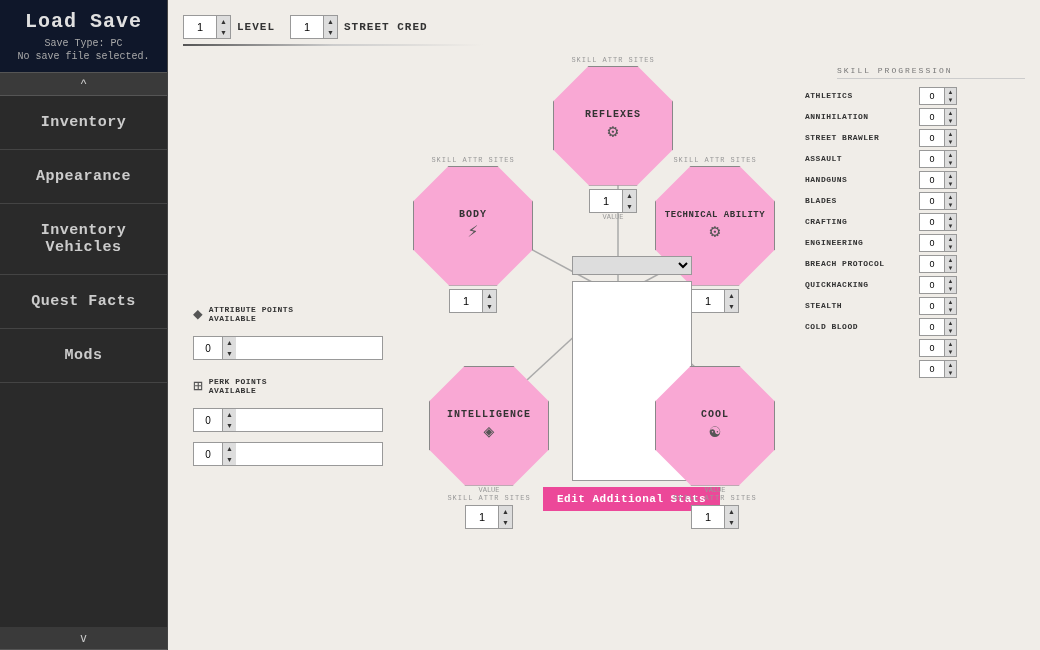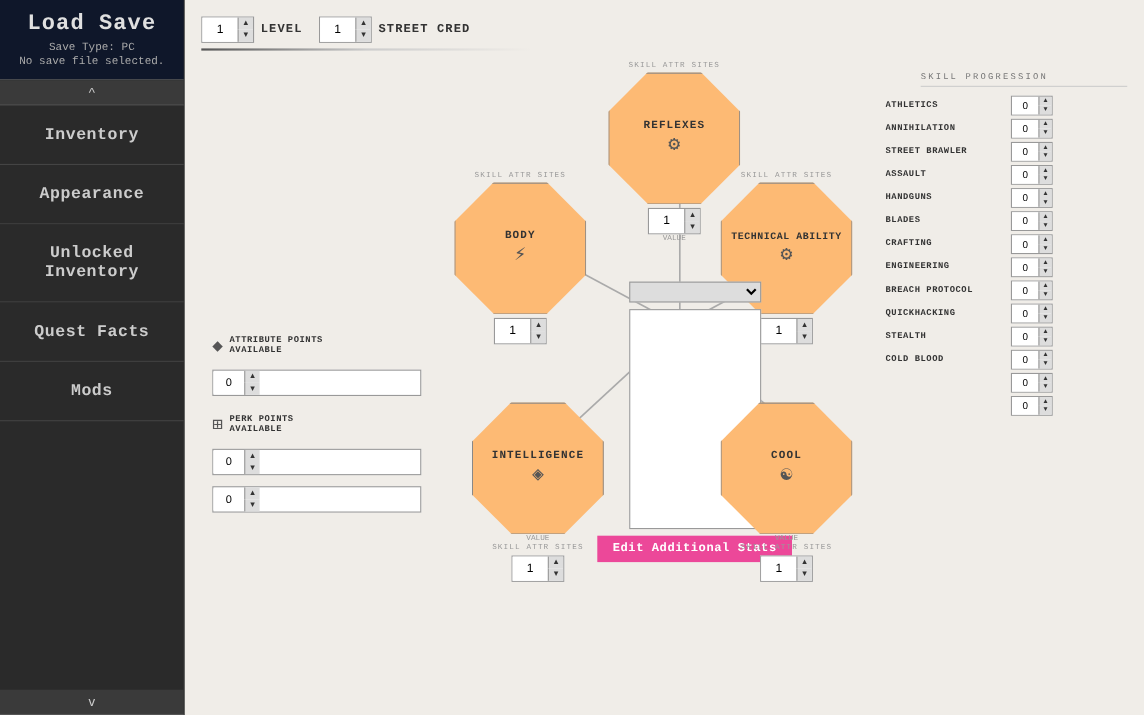--- a/index.html
+++ b/index.html
@@ -284,21 +284,21 @@
     .right-skill-panel {
       width: 220px;
       padding-top: 10px;
       overflow-y: auto;
     }
 
     
     .oct-shape {
       width: 120px;
       height: 120px;
-      background: #fdba74;
+      background: #f9a8d4;
       border: 1.5px solid #888;
       clip-path: polygon(30% 0%, 70% 0%, 100% 30%, 100% 70%, 70% 100%, 30% 100%, 0% 70%, 0% 30%);
       display: flex;
       flex-direction: column;
       align-items: center;
       justify-content: center;
     }
 
     .top-header {
       display: flex;
@@ -351,21 +351,21 @@
 
   <button class="sidebar-scroll-btn">^</button>
 
   <div class="sidebar-nav-item">
     <span>Inventory</span>
   </div>
   <div class="sidebar-nav-item">
     <span>Appearance</span>
   </div>
   <div class="sidebar-nav-item">
-    <span>Unlocked Inventory</span>
+    <span>Inventory Vehicles</span>
   </div>
   <div class="sidebar-nav-item">
     <span>Quest Facts</span>
   </div>
   <div class="sidebar-nav-item">
     <span>Mods</span>
   </div>
 
   <div class="sidebar-spacer"></div>
 

